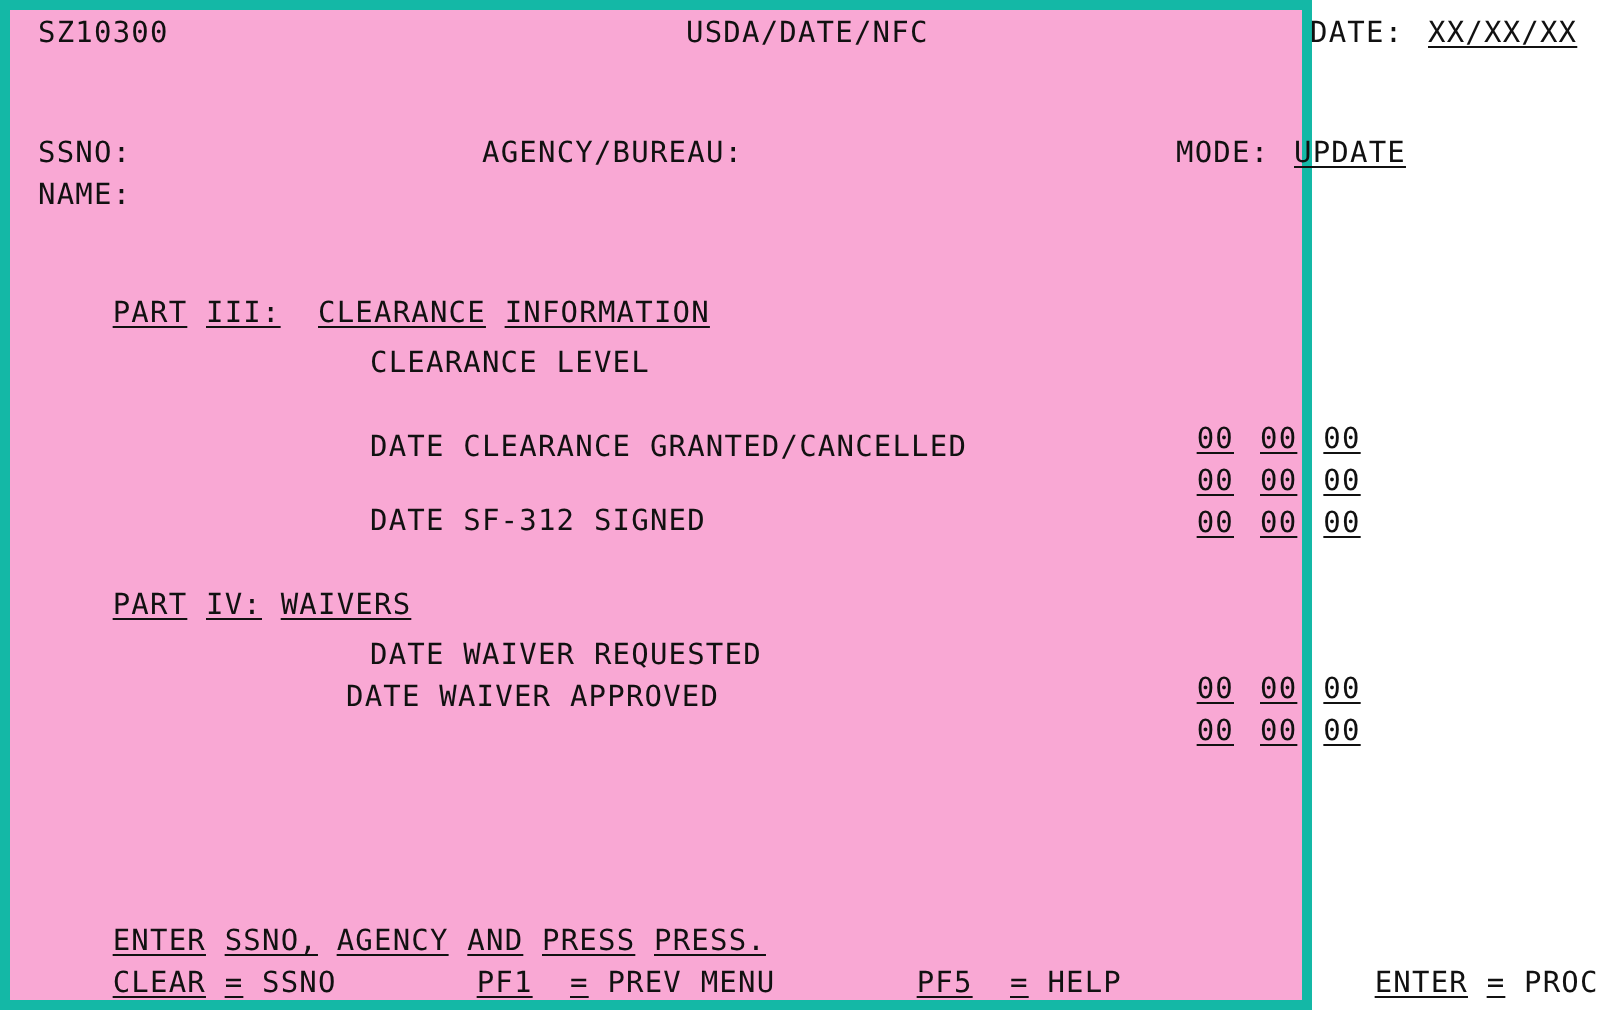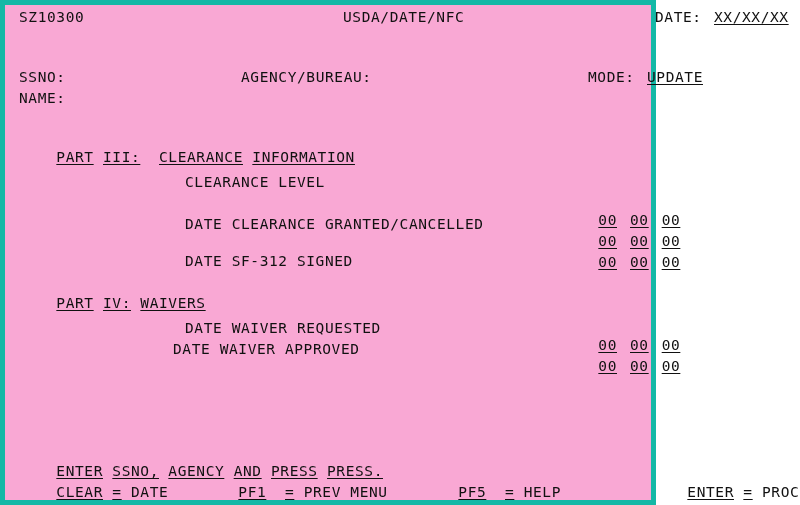--- a/index.html
+++ b/index.html
@@ -120,21 +120,21 @@
   <div class="t" style="left:168px; top:336px;">DATE WAIVER APPROVED</div>
   <div class="t dates" style="left:556px; top:336px;">
     <span class="fld">00</span><span class="gap"></span><span class="fld">00</span><span class="gap"></span><span class="fld">00</span>
   </div>
 
   <div class="t words" style="left:14px; top:441px;">
     <span class="u">ENTER</span><span> </span><span class="u">SSNO,</span><span> </span><span class="u">AGENCY</span><span> </span><span class="u">AND</span><span> </span><span class="u">PRESS</span><span> </span><span class="u">PRESS.</span>
   </div>
 
   <div class="t fkey" style="left:14px; top:462px;">
-    <span class="k">CLEAR</span><span> </span><span class="eq u">=</span><span> </span><span>DATE</span>
+    <span class="k">CLEAR</span><span> </span><span class="eq u">=</span><span> </span><span>SSNO</span>
   </div>
 
   <div class="t fkey" style="left:196px; top:462px;">
     <span class="k">PF1</span><span>  </span><span class="eq u">=</span><span> </span><span>PREV MENU</span>
   </div>
 
   <div class="t fkey" style="left:416px; top:462px;">
     <span class="k">PF5</span><span>  </span><span class="eq u">=</span><span> </span><span>HELP</span>
   </div>
 

